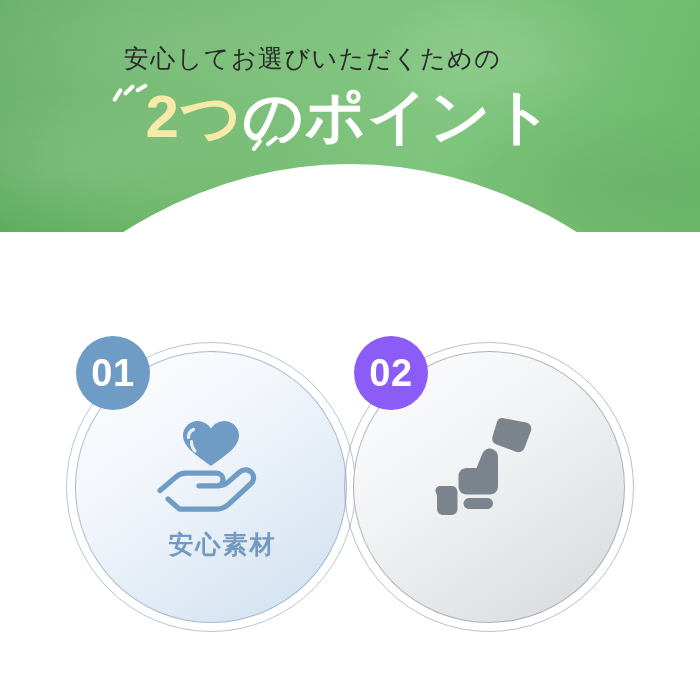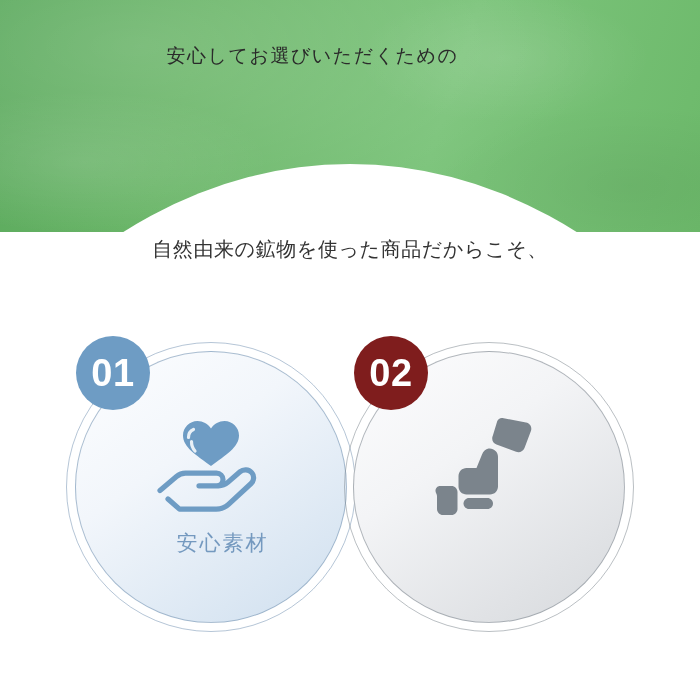--- a/index.html
+++ b/index.html
@@ -55,21 +55,21 @@
     border-radius: 50% 50% 0 0 / 100% 100% 0 0;
   }
 
   .hero-sub {
     position: absolute;
     left: 0;
     top: 46px;
     width: 625px;
     text-align: center;
     color: #2a2a2a;
-    font-size: 19px;
+    font-size: 25px;
     letter-spacing: 1.5px;
     font-weight: 500;
     line-height: 1;
   }
 
   .hero-title-wrap {
     position: absolute;
     left: 0;
     top: 87px;
     width: 700px;
@@ -177,66 +177,76 @@
     display: flex;
     align-items: center;
     justify-content: center;
     color: #ffffff;
     font-size: 38px;
     font-weight: 600;
     letter-spacing: 0.5px;
     z-index: 6;
   }
   .badge-01 { background: #6e9cc4; }
-  .badge-02 { background: #7f1d1d; }
+  .badge-02 { background: #8b5cf6; }
 
   
   .disc-inner {
     position: absolute;
     inset: 0;
     display: flex;
     flex-direction: column;
     align-items: center;
     justify-content: flex-start;
     padding-top: 68px;
     box-sizing: border-box;
     z-index: 5;
   }
   .feat-icon {
     width: 118px;
     height: 112px;
     display: block;
   }
   .feat-label {
     margin-top: 10px;
-    font-size: 21px;
-    font-weight: 400;
+    font-size: 25px;
+    font-weight: 700;
     letter-spacing: 2px;
     line-height: 1;
     margin-left: 23px;
   }
   .label-01 { color: #7499bf; }
   .label-02 { color: #848d95; }
 </style>
 </head>
 <body>
 
 <div id="page">
 
   <div class="hero">
     <div class="hero-noise"></div>
 
     <div class="hero-sub">安心してお選びいただくための</div>
 
+    <div class="hero-title-wrap">
+      <div class="hero-title">
+        <span class="spark sp-a"></span>
+        <span class="spark sp-b"></span>
+        <span class="spark sp-c"></span>
+        <span class="t-accent">2つ</span><span class="t-white">のポイント</span>
+        <span class="spark sp-d"></span>
+        <span class="spark sp-e"></span>
+        <span class="spark sp-f"></span>
+      </div>
+    </div>
 
     <div class="hero-arc"></div>
   </div>
 
   <div class="lead">
-    <span class="lead-line">自然由来の鉱物を使った商品だからこそ、</span>
   </div>
 
   <div class="circles">
 
     <div class="feat feat-01">
       <div class="ring-outer"></div>
       <div class="disc"></div>
 
       <div class="disc-inner">
         <svg class="feat-icon" viewBox="0 0 118 112">

